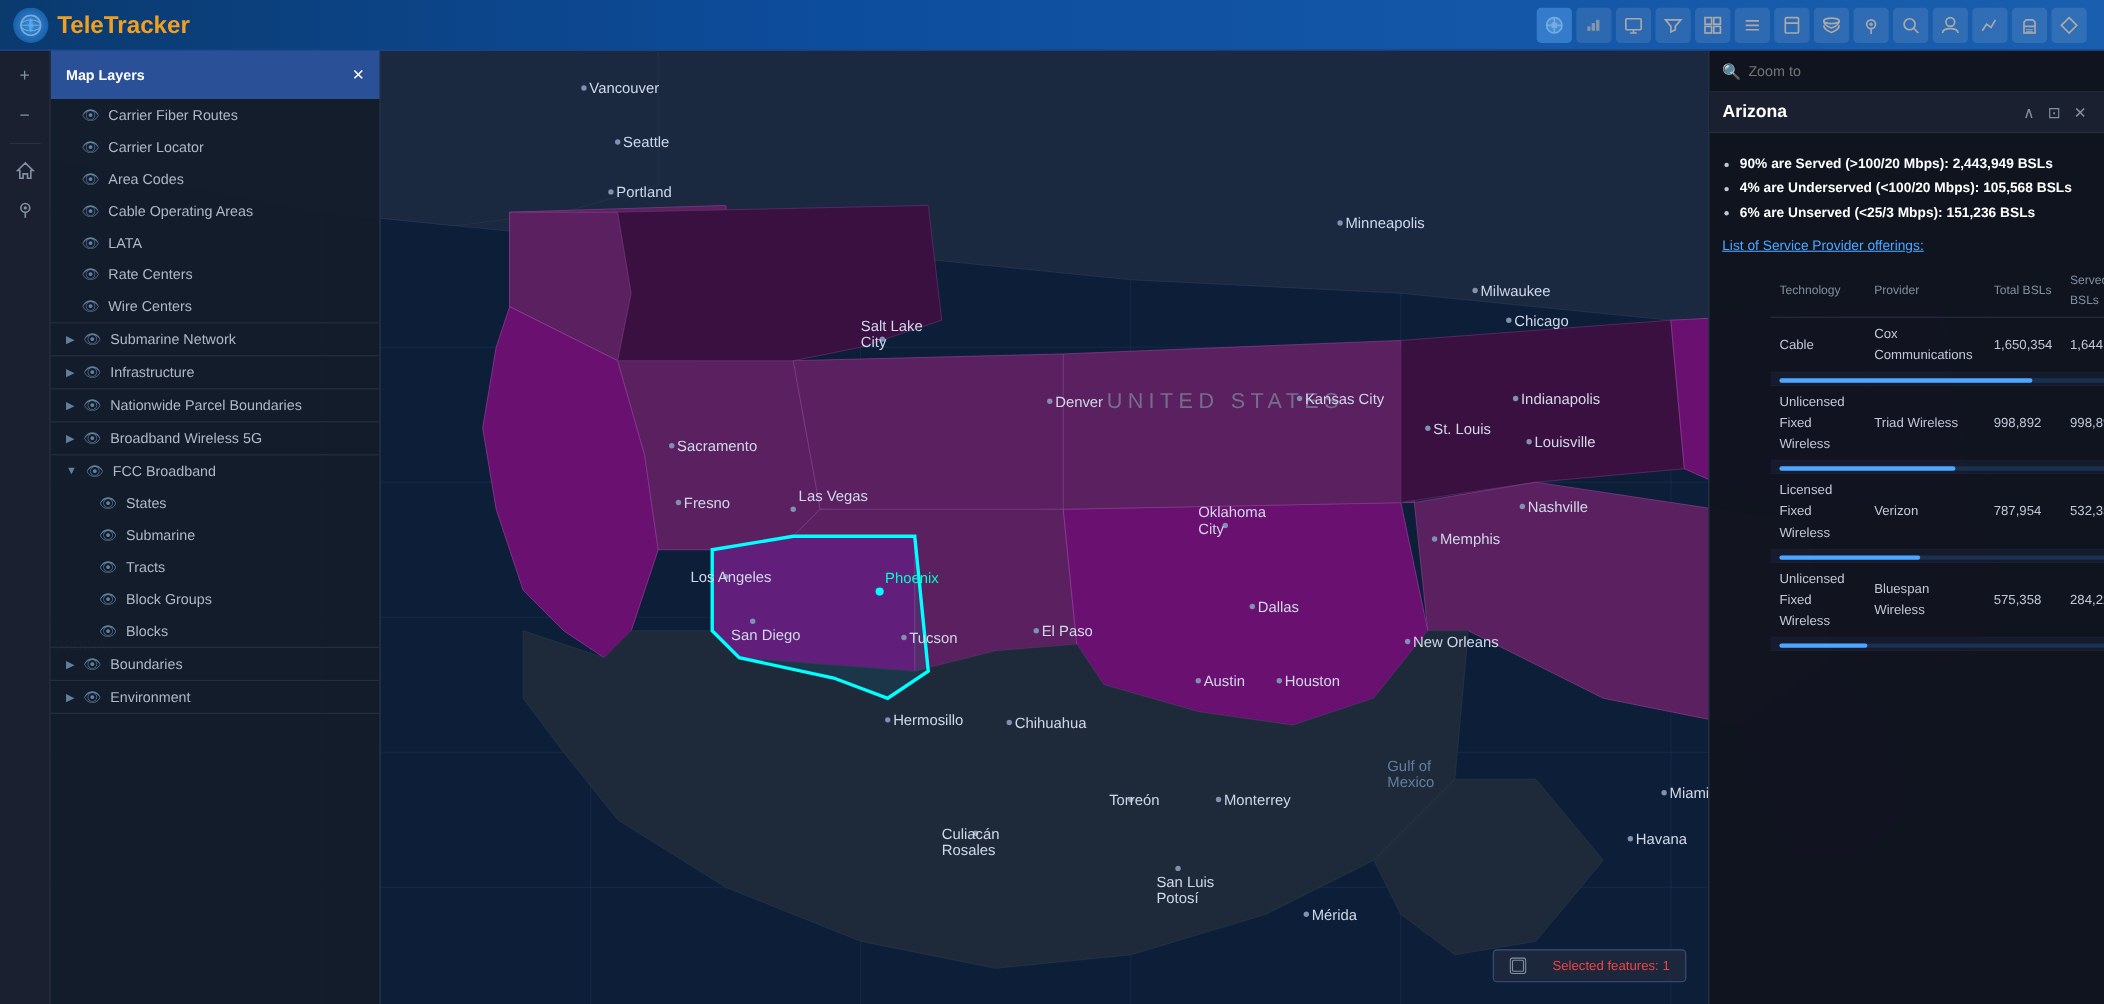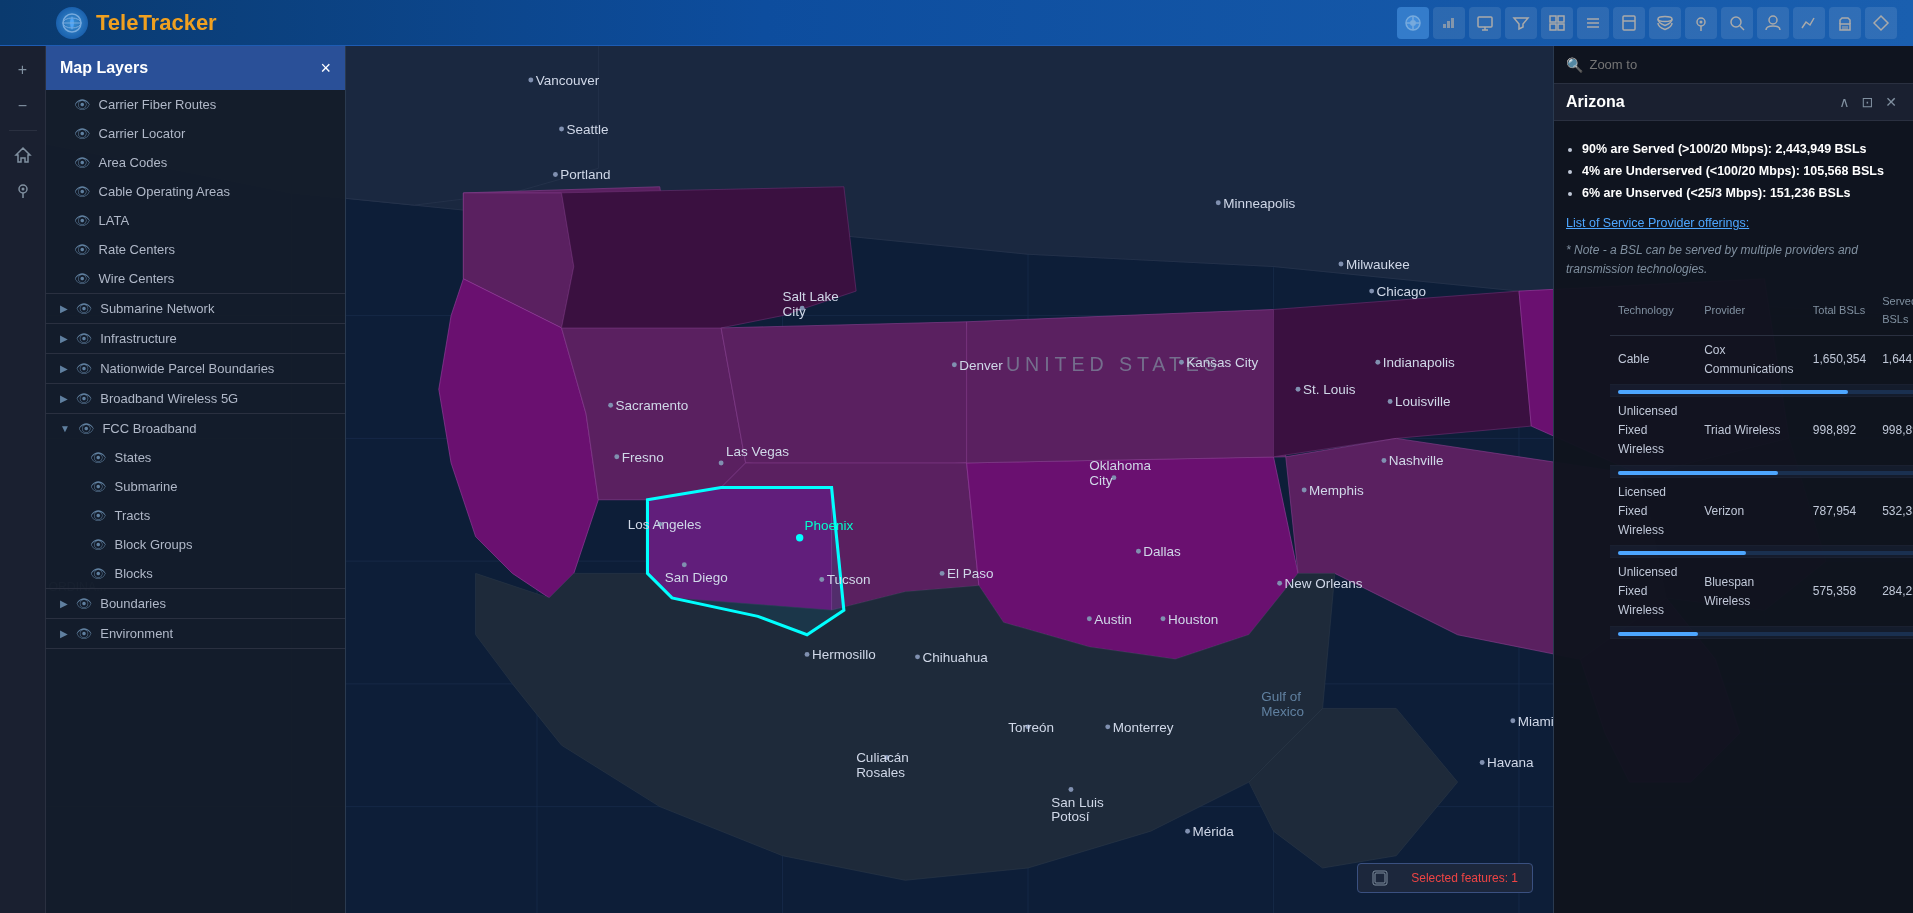--- a/index.html
+++ b/index.html
@@ -6,21 +6,21 @@
     body { width: 1913px; height: 913px; overflow: hidden; font-family: Arial, sans-serif; background: #0a1628; }
 
     
     #header {
       position: absolute; top: 0; left: 0; width: 1913px; height: 46px;
       background: linear-gradient(90deg, #0a3a6e 0%, #0d4d9e 40%, #1a5faf 100%);
       display: flex; align-items: center; z-index: 100;
       border-bottom: 1px solid #1e5cb3;
     }
     #logo-area {
-      display: flex; align-items: center; padding: 0 12px; gap: 8px; margin-left: 44px;
+      display: flex; align-items: center; padding: 0 12px; gap: 8px;
     }
     #logo-circle {
       width: 32px; height: 32px; border-radius: 50%;
       background: radial-gradient(circle, #3a8fd1, #0d4d9e);
       display: flex; align-items: center; justify-content: center;
       color: white; font-size: 14px; font-weight: bold;
     }
     #logo-text { color: white; font-size: 22px; font-weight: bold; }
     #logo-text span { color: #f0a020; }
 
@@ -63,21 +63,21 @@
     #map-layers-panel {
       position: absolute; top: 0; left: 0; width: 300px; height: 867px;
       background: rgba(20,28,42,0.95); border-right: 1px solid #2a3a50;
       z-index: 50; display: flex; flex-direction: column;
     }
     #panel-header {
       background: #2a5098; padding: 10px 14px;
       display: flex; align-items: center; justify-content: space-between;
       min-height: 44px;
     }
-    #panel-title { color: white; font-size: 16px; font-weight: bold; }
+    #panel-title { color: white; font-size: 13px; font-weight: bold; }
     #panel-close {
       color: white; cursor: pointer; font-size: 18px;
       background: none; border: none; line-height: 1;
     }
     #panel-content { overflow-y: auto; flex: 1; }
     #panel-content::-webkit-scrollbar { width: 6px; }
     #panel-content::-webkit-scrollbar-track { background: #1a2030; }
     #panel-content::-webkit-scrollbar-thumb { background: #3a4a60; border-radius: 3px; }
 
     .layer-group { border-bottom: 1px solid #2a3040; }
@@ -591,21 +591,20 @@
       </li>
       <li>
         <span class="info-bold">6% are Unserved (&lt;25/3 Mbps): 151,236 BSLs</span>
       </li>
     </ul>
 
     <div style="margin: 10px 0 6px 0;">
       <span class="info-link">List of Service Provider offerings:</span>
     </div>
 
-    <div class="info-note">* Note - a BSL can be served by multiple providers and transmission technologies.</div>
 
     <table id="bsl-table">
       <thead>
         <tr>
           <th>Technology</th>
           <th>Provider</th>
           <th>Total BSLs</th>
           <th>Served BSLs</th>
         </tr>
       </thead>

